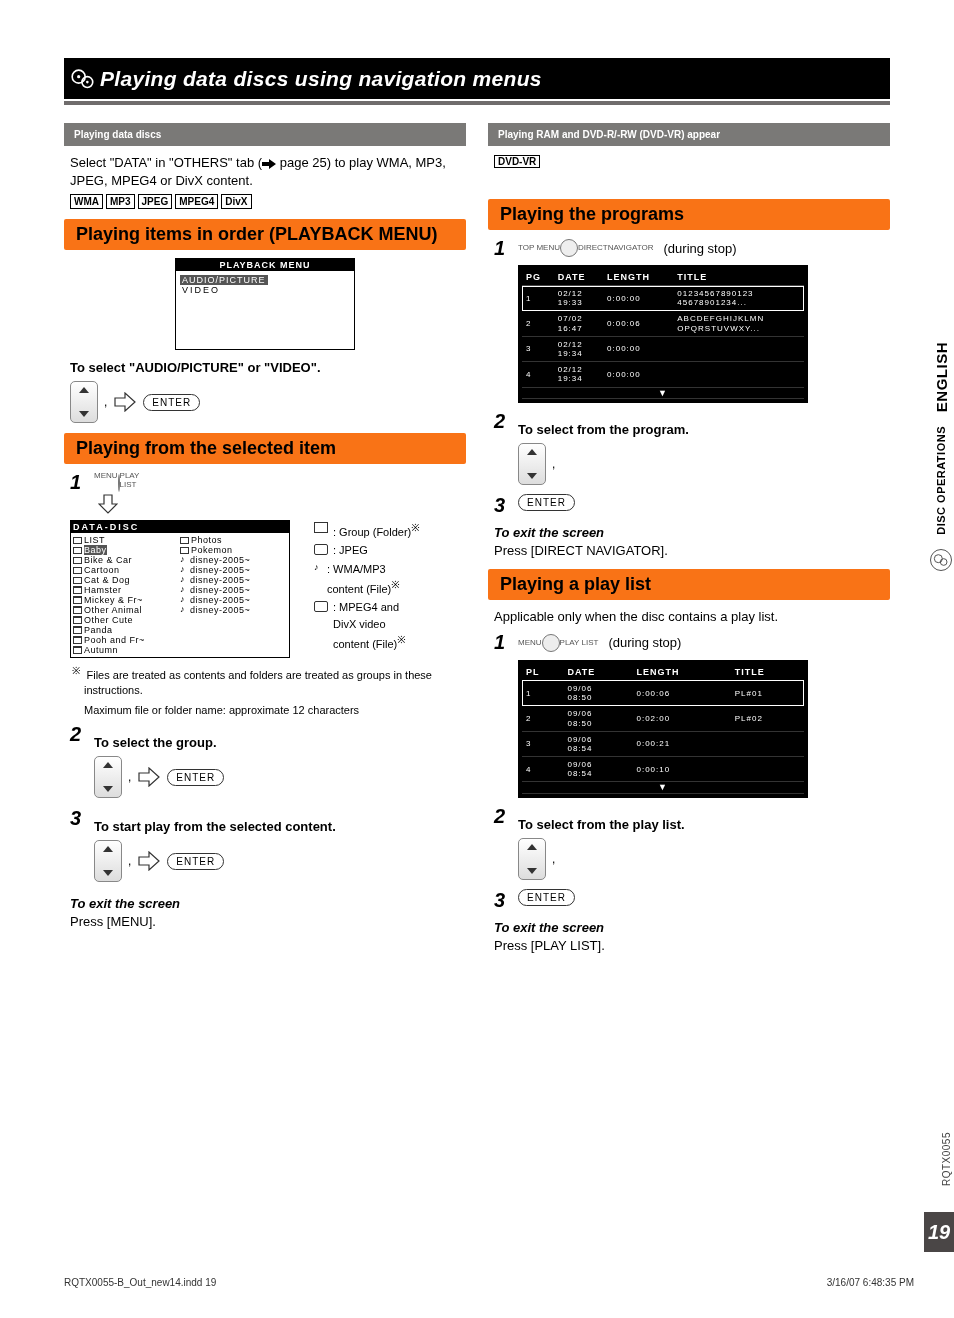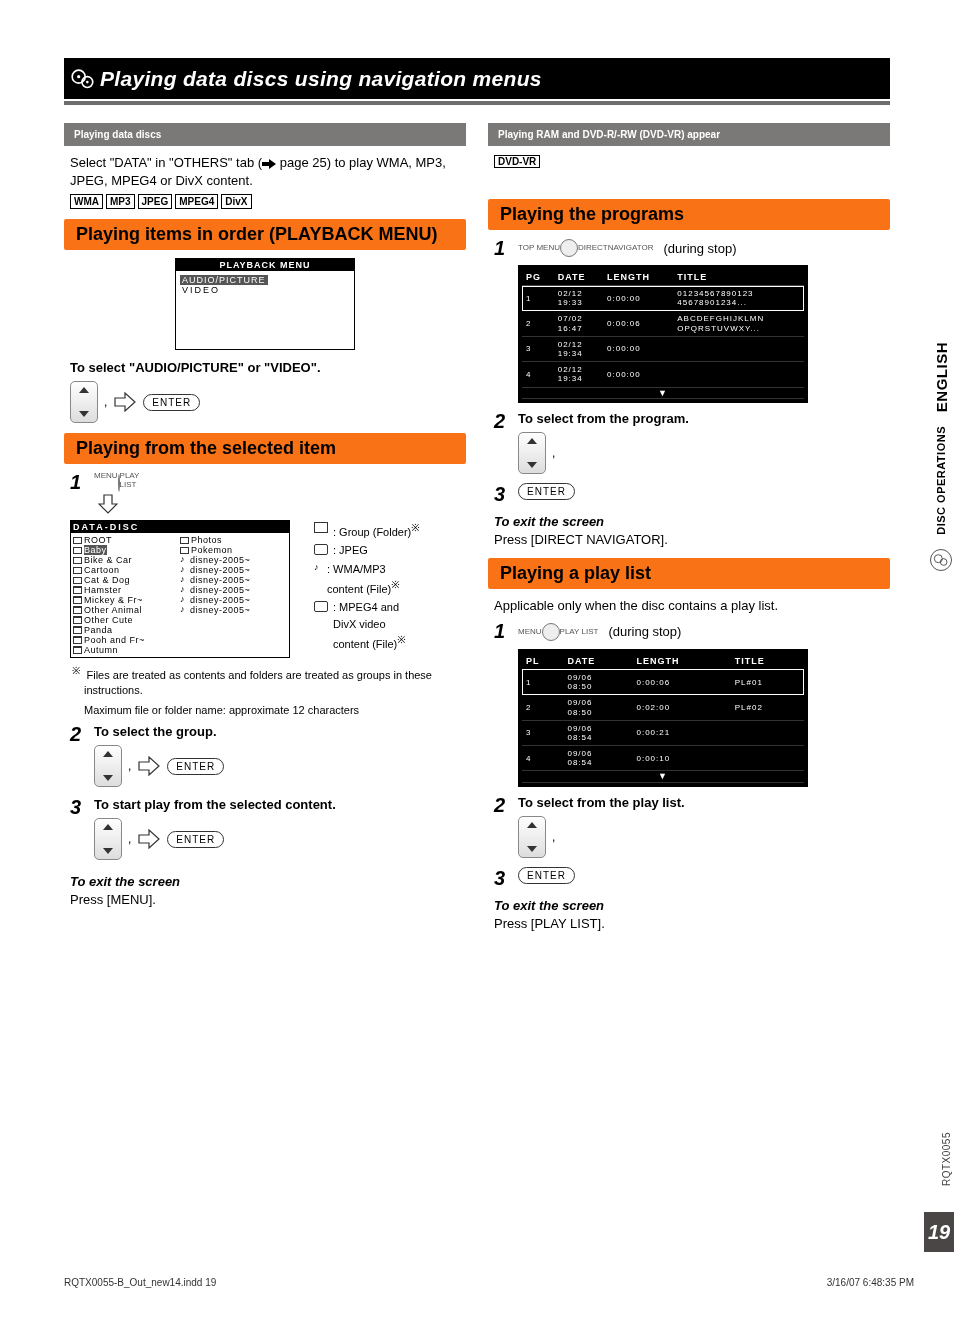--- a/index.html
+++ b/index.html
@@ -18,21 +18,21 @@
   .sec-hdr{background:#f97316;font-weight:bold;font-size:18px;padding:5px 12px;border-radius:2px;margin:10px 0 8px 0}
   .pad{padding:0 6px}
   p{font-size:13px;line-height:1.35;margin:2px 0}
   .fmt-row{display:flex;gap:3px;margin:5px 0 10px 0}
   .fmt{border:1px solid #000;font-size:10px;font-weight:bold;padding:1px 3px}
   
   .instr{font-weight:bold;font-size:13px;margin:8px 0 6px}
   .step-row{display:flex;align-items:flex-start;gap:8px;margin:6px 0}
   .step-num{font-style:italic;font-weight:bold;font-size:20px;line-height:1;min-width:16px}
   .step-body{flex:1}
-  .step-body .instr{margin-top:0}
+  .step-body .instr{margin-top:11px}
   .kb-row{display:flex;align-items:center;gap:6px;margin:4px 0}
   .kb-updown{width:28px;height:42px;border:1px solid #888;border-radius:5px;background:linear-gradient(#fff,#ddd);display:flex;flex-direction:column;justify-content:space-between;align-items:center;padding:5px 0}
   .mini-tri-up{border-left:5px solid transparent;border-right:5px solid transparent;border-bottom:6px solid #333}
   .mini-tri-down{border-left:5px solid transparent;border-right:5px solid transparent;border-top:6px solid #333}
   .arrow-right-outline{width:24px;height:24px;display:flex;align-items:center;justify-content:center}
   .arrow-right-outline svg{width:22px;height:20px}
   .enter-pill{border:1px solid #333;border-radius:12px;padding:2px 8px;font-size:10px;letter-spacing:1px}
   .remote-btn{display:flex;align-items:center;font-size:8px;color:#555;line-height:1.1}
   .remote-btn .circ{width:18px;height:18px;border:1px solid #777;border-radius:50%;background:#eee;margin:2px 0}
   .remote-btn.s2 .circ{margin-top:1px}
@@ -163,21 +163,21 @@
           </div>
         </div>
 
         <div class="tree-wrap">
           <div class="tree">
             <div class="tree-ttl">DATA-DISC</div>
             <div class="tree-body">
               <div class="tree-col">
                 <div class="tree-item">
                     <span class="f-icon"></span>
-                    <span>ROOT</span>
+                    <span>LIST</span>
                   </div>
                 <div class="tree-item">
                     <span class="f-icon"></span>
                     <span class="tree-sel">Baby</span>
                   </div>
                 <div class="tree-item">
                     <span class="f-icon"></span>
                     <span>Bike &amp; Car</span>
                   </div>
                 <div class="tree-item">

